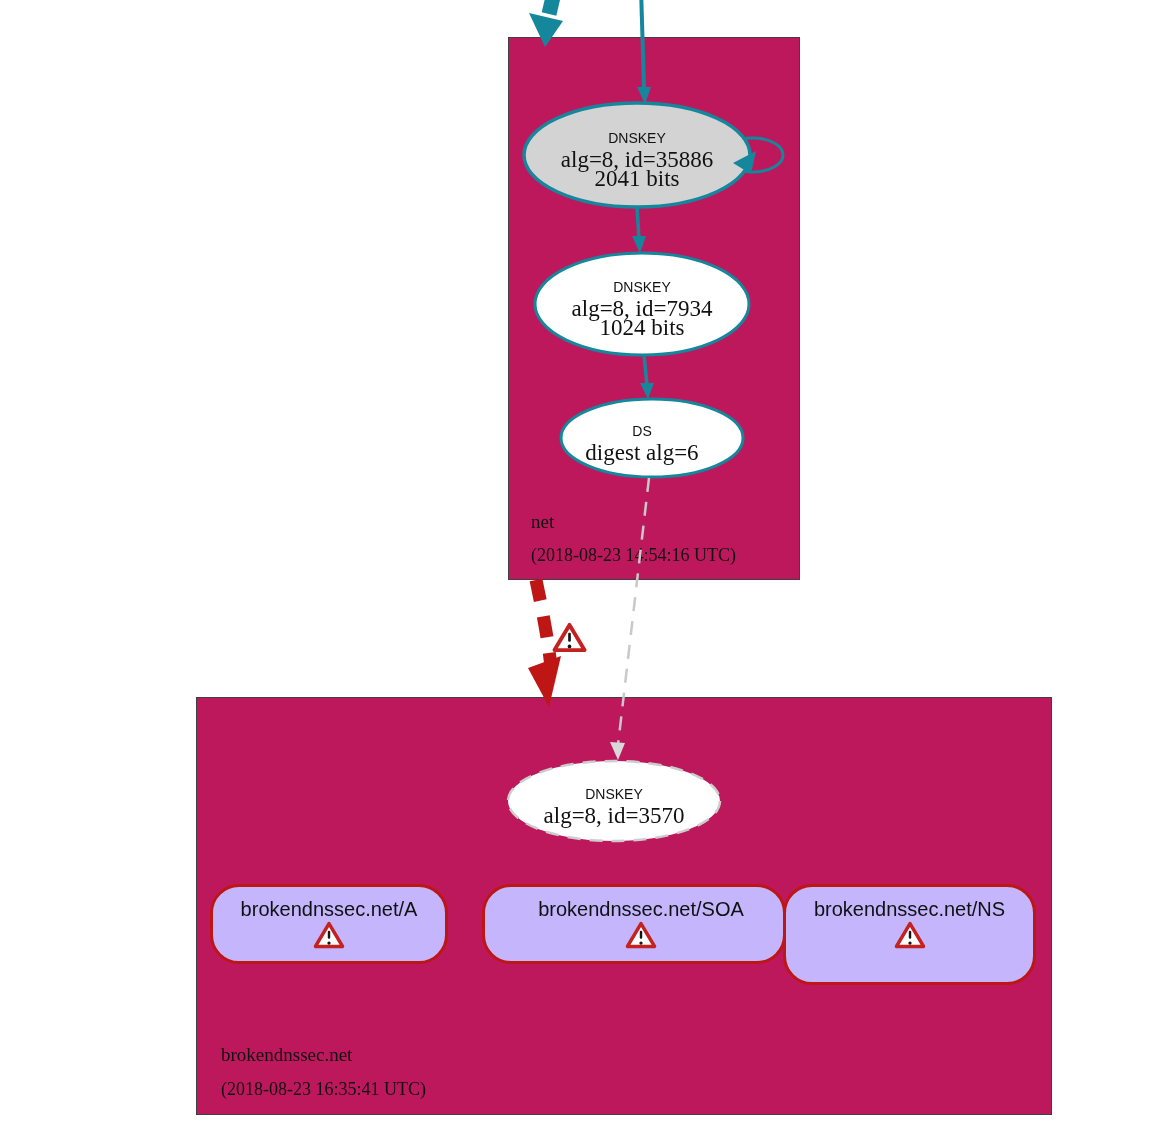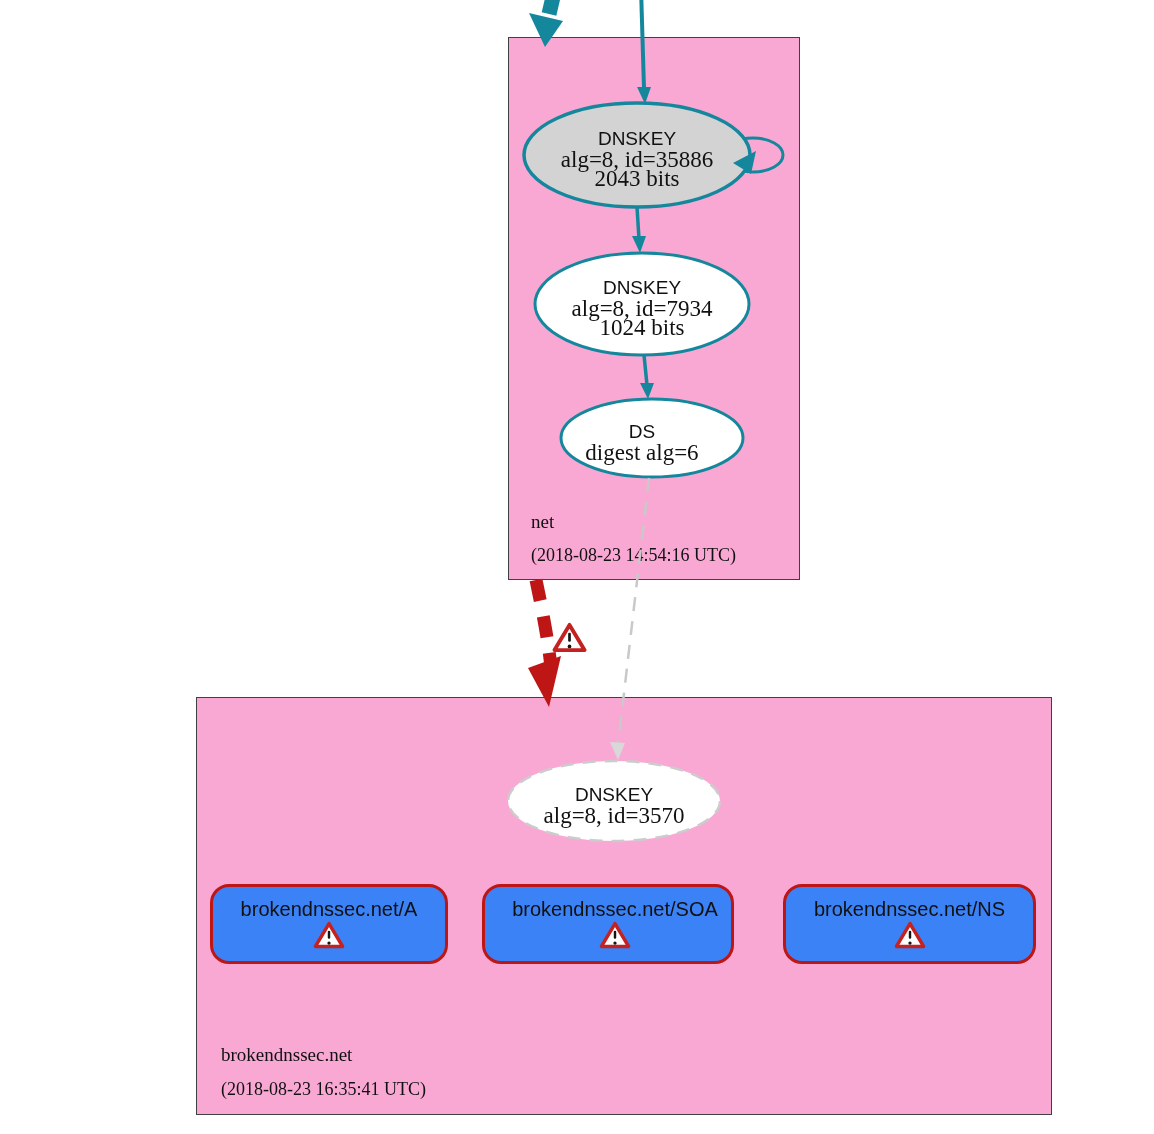--- a/index.html
+++ b/index.html
@@ -1,46 +1,46 @@
 <!DOCTYPE html>
 <html style="--secure-teal: #15879d; --bogus-red: #be1515; --warning-red: #c42121; --node-fill: #d3d3d3; --insecure-gray: #cccccc; --insecure-stroke: #c9c9c9; --arrowhead-gray: #d8d8d8; --box-border: #404040;"><head>
 <meta charset="utf-8">
 <style>
   html,body{margin:0;padding:0;background:#fff;}
   .stage{
     position:relative;width:1154px;height:1134px;background:#ffffff;
     overflow:hidden;font-family:"Liberation Sans",sans-serif;color:#111;
   }
   .zone-box{
-    position:absolute;border:1px solid var(--box-border);background:#f9a8d4;z-index:0;
+    position:absolute;border:1px solid var(--box-border);background:#be185d;z-index:0;
   }
   .zone-name{
     position:absolute;font-family:"Liberation Serif",serif;font-size:19px;color:#111;white-space:nowrap;
   }
   .zone-ts{
     position:absolute;font-family:"Liberation Serif",serif;font-size:18px;color:#111;white-space:nowrap;
   }
   svg.edges{position:absolute;left:0;top:0;z-index:1;}
   .te{stroke:var(--secure-teal);fill:none;}
   .th{fill:var(--secure-teal);stroke:none;}
   .node-ell{stroke:var(--secure-teal);stroke-width:3px;fill:#ffffff;}
   .node-ell.sep{fill:var(--node-fill);stroke-width:3.5px;}
   .node-ell.dashed{stroke:var(--insecure-gray);stroke-width:2.5px;stroke-dasharray:13 9;fill:#ffffff;}
   .gd{stroke:var(--insecure-stroke);stroke-width:2.5px;fill:none;stroke-dasharray:14 10;}
   .gh{fill:var(--arrowhead-gray);stroke:none;}
   .rd{stroke:var(--bogus-red);stroke-width:13px;fill:none;stroke-dasharray:21 16;}
   .rh{fill:var(--bogus-red);stroke:none;}
   .node-label{
     position:absolute;z-index:2;text-align:center;color:#111;pointer-events:auto;
   }
-  .nl-title{font-size:19px;line-height:23px;font-family:"Liberation Sans",sans-serif;}
+  .nl-title{font-size:14px;line-height:23px;font-family:"Liberation Sans",sans-serif;}
   .nl-detail{font-size:23px;line-height:19px;font-family:"Liberation Serif",serif;}
   .rrset{
-    position:absolute;z-index:2;box-sizing:border-box;background:#3b82f6;
-    border:3px solid var(--bogus-red);border-radius:19px;text-align:center;
+    position:absolute;z-index:2;box-sizing:border-box;background:#c4b5fd;
+    border:3px solid var(--bogus-red);border-radius:29px;text-align:center;
   }
   .rr-label{font-size:20px;line-height:22px;margin-top:11px;font-family:"Liberation Sans",sans-serif;color:#111;}
   .warn-icon{display:inline-block;margin-top:1px;}
   .arrow-warn{position:absolute;z-index:2;}
 </style>
 </head>
 <body>
 
 <div class="stage">
 
@@ -93,21 +93,21 @@
     <polygon class="rh" points="549,707 528,668 561,656"></polygon>
   </svg>
 
   <svg class="arrow-warn" style="left:552px;top:622px;" width="35" height="31" viewBox="0 0 36 32">
       <use href="#warnsym"></use>
     </svg>
 
   <div class="node-label" style="left:519px;top:127px;width:236px;">
     <div class="nl-title">DNSKEY</div>
     <div class="nl-detail">alg=8, id=35886</div>
-    <div class="nl-detail">2043 bits</div>
+    <div class="nl-detail">2041 bits</div>
   </div>
 
   <div class="node-label" style="left:524px;top:276px;width:236px;">
     <div class="nl-title">DNSKEY</div>
     <div class="nl-detail">alg=8, id=7934</div>
     <div class="nl-detail">1024 bits</div>
   </div>
 
   <div class="node-label" style="left:561px;top:420px;width:162px;">
     <div class="nl-title">DS</div>
@@ -119,27 +119,27 @@
     <div class="nl-detail">alg=8, id=3570</div>
   </div>
 
   <div class="rrset" style="left:210px;top:884px;width:238px;height:80px;">
     <div class="rr-label">brokendnssec.net/A</div>
     <svg class="warn-icon" width="32" height="28" viewBox="0 0 36 32">
         <use href="#warnsym"></use>
       </svg>
   </div>
 
-  <div class="rrset" style="left:482px;top:884px;width:252px;height:80px;padding-left:14px;">
+  <div class="rrset" style="left:482px;top:884px;width:304px;height:80px;padding-left:14px;">
     <div class="rr-label">brokendnssec.net/SOA</div>
     <svg class="warn-icon" width="32" height="28" viewBox="0 0 36 32">
         <use href="#warnsym"></use>
       </svg>
   </div>
 
-  <div class="rrset" style="left:783px;top:884px;width:253px;height:80px;">
+  <div class="rrset" style="left:783px;top:884px;width:253px;height:101px;">
     <div class="rr-label">brokendnssec.net/NS</div>
     <svg class="warn-icon" width="32" height="28" viewBox="0 0 36 32">
         <use href="#warnsym"></use>
       </svg>
   </div>
 
 </div>
 
 </body></html>

